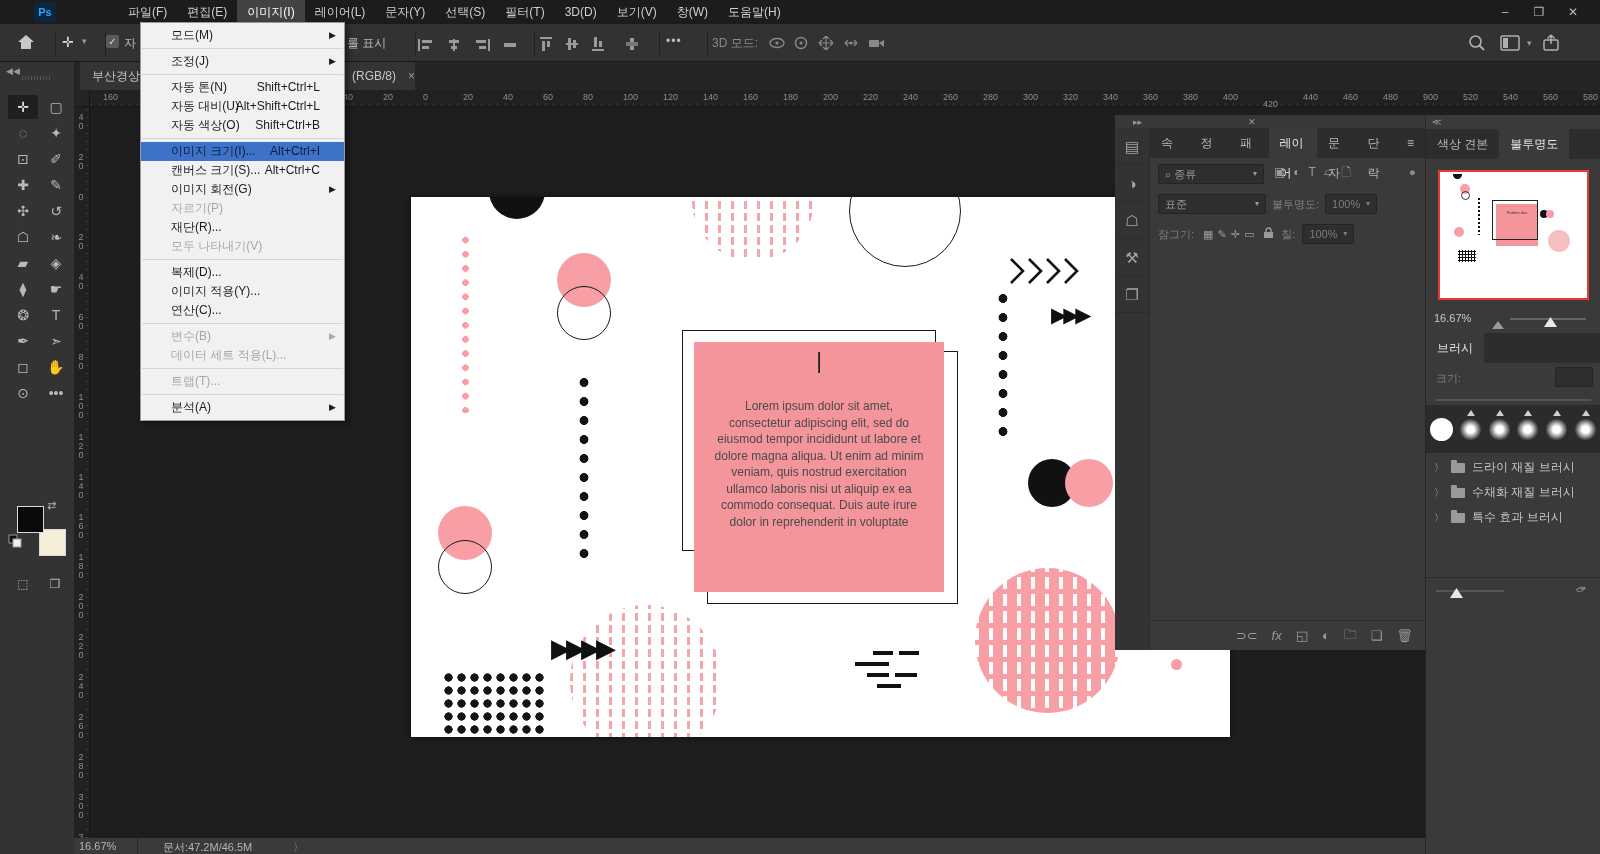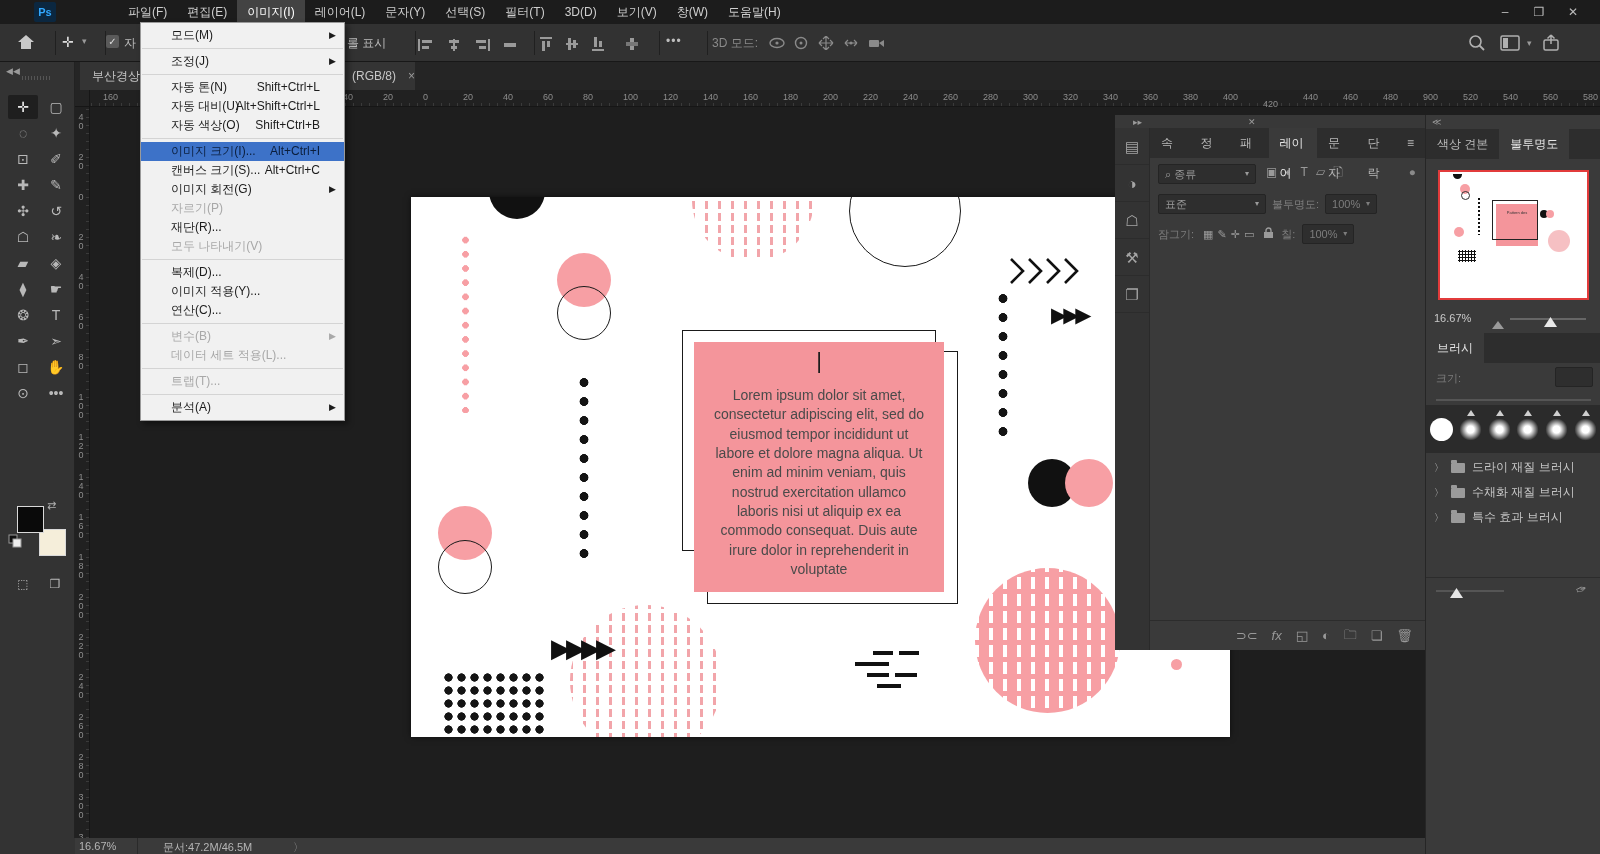--- a/index.html
+++ b/index.html
@@ -44,21 +44,21 @@
       repeating-linear-gradient(90deg,var(--pinkd) 0 3px,transparent 3px 13px); }
   .white-dashes { background-color:var(--pink2); background-image:
       repeating-linear-gradient(0deg,var(--pink2) 0 5px,transparent 5px 17px),
       repeating-linear-gradient(90deg,#fff 0 4px,transparent 4px 14px); }
   .dotgrid { background-image:radial-gradient(circle,#141414 0 3.9px,transparent 4.4px); background-size:13px 13px; }
   .pinkdotcol { background-image:radial-gradient(circle,var(--pink) 0 3.1px,transparent 3.5px); background-size:9px 14.2px; }
   .blackdotcol { background-image:radial-gradient(circle,#141414 0 4.2px,transparent 4.7px); background-size:12px 19px; }
   .tris { position:absolute; color:#101010; letter-spacing:-4px; font-family:"DejaVu Sans",sans-serif; }
   #card-title { font-size:25px; color:#1d1d1d; text-align:center; margin-top:46px; letter-spacing:.5px; }
   #card-cursor { font-size:22px; color:#1d1d1d; text-align:center; margin-top:6px; }
-  #card-body { width:212px; margin:12px auto 0; font-size:14px; line-height:1.38; color:#4a4a4a; text-align:center; }
+  #card-body { width:212px; margin:24px auto 0; font-size:12px; line-height:1.38; color:#4a4a4a; text-align:center; }
   
   #img-menu { left:140px; top:22px; width:205px; background:#f1f1f1; border:1px solid #9a9a9a;
     box-shadow:3px 3px 6px rgba(0,0,0,.45); z-index:60; padding:3px 0; }
   .mi { position:relative; height:19px; line-height:19px; font-size:12px; color:#1b1b1b; padding-left:30px; }
   .mi .sc { position:absolute; right:24px; top:0; }
   .mi .arrow { position:absolute; right:8px; top:0; font-size:9px; }
   .mi.dis { color:#a8a8a8; }
   .mi.hl { background:#3d72c8; color:#0b1e3c; }
   .msep { height:1px; background:#d4d4d4; margin:3px 1px; }
   #float-group { left:1115px; top:115px; width:310px; height:535px; z-index:20; }
@@ -402,21 +402,21 @@
     <div class="ptabs" id="layers-tabs">
         <span class="ptab">속성</span>
         <span class="ptab">정보</span>
         <span class="ptab">패스</span>
         <span class="ptab active">레이어</span>
         <span class="ptab">문자</span>
         <span class="ptab">단락</span>
         <span class="ptab" style="margin-left: auto;">≡</span>
       </div>
     <div class="lrow" style="display:flex;align-items:center;gap:6px;">
-      <span class="fieldbox" style="width:98px;"><span>⌕</span> <span>종류</span> <span style="float:right;font-size:8px;">▾</span></span>
+      <span class="fieldbox" style="width:106px;"><span>⌕</span> <span>종류</span> <span style="float:right;font-size:8px;">▾</span></span>
       <span id="filter-icons"><span style="color: rgb(154, 154, 154); font-size: 12px; margin: 0px 4px;">▣</span><span style="color: rgb(154, 154, 154); font-size: 12px; margin: 0px 4px;">◐</span><span style="color: rgb(154, 154, 154); font-size: 12px; margin: 0px 4px;">T</span><span style="color: rgb(154, 154, 154); font-size: 12px; margin: 0px 4px;">▱</span><span style="color: rgb(154, 154, 154); font-size: 12px; margin: 0px 4px;">🗋</span></span>
       <span style="margin-left:auto;color:#8a8a8a;">⚫</span>
     </div>
     <div class="lrow" style="display:flex;align-items:center;gap:6px;">
       <span class="fieldbox" style="width:108px;"><span>표준</span><span style="float:right;font-size:8px;">▾</span></span>
       <span class="dim">불투명도:</span>
       <span class="fieldbox dim" style="width:52px;"><span>100%</span><span style="float:right;font-size:8px;">▾</span></span>
     </div>
     <div class="lrow" style="display:flex;align-items:center;gap:7px;">
       <span class="dim">잠그기:</span>

